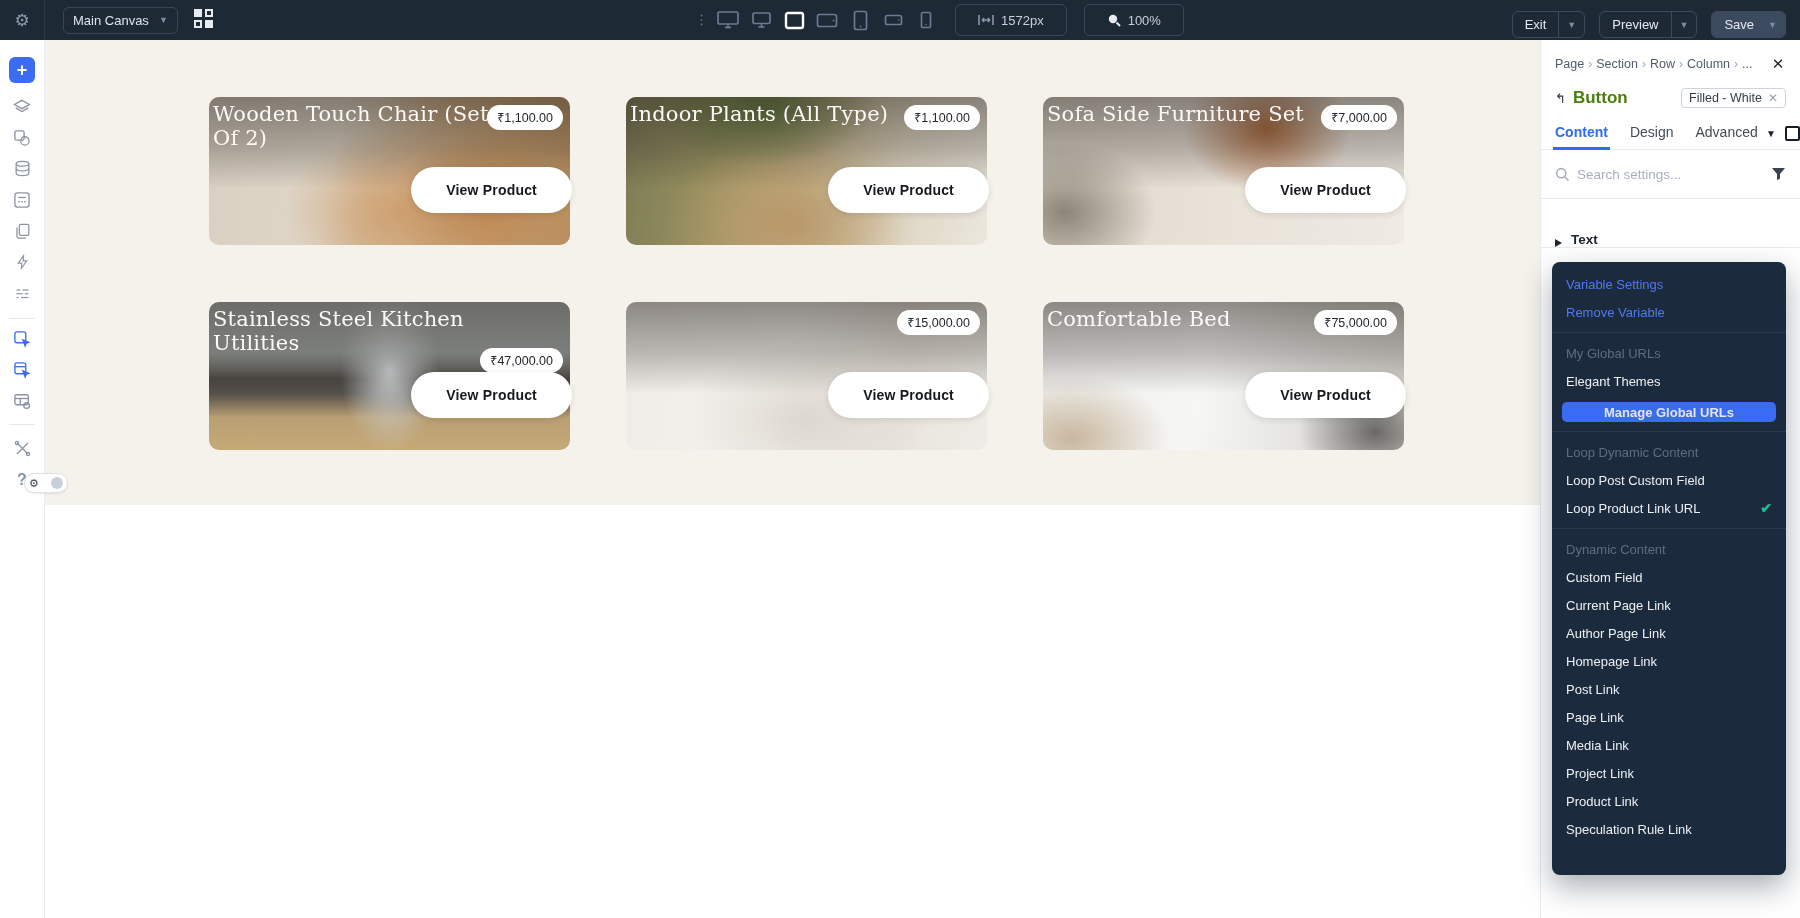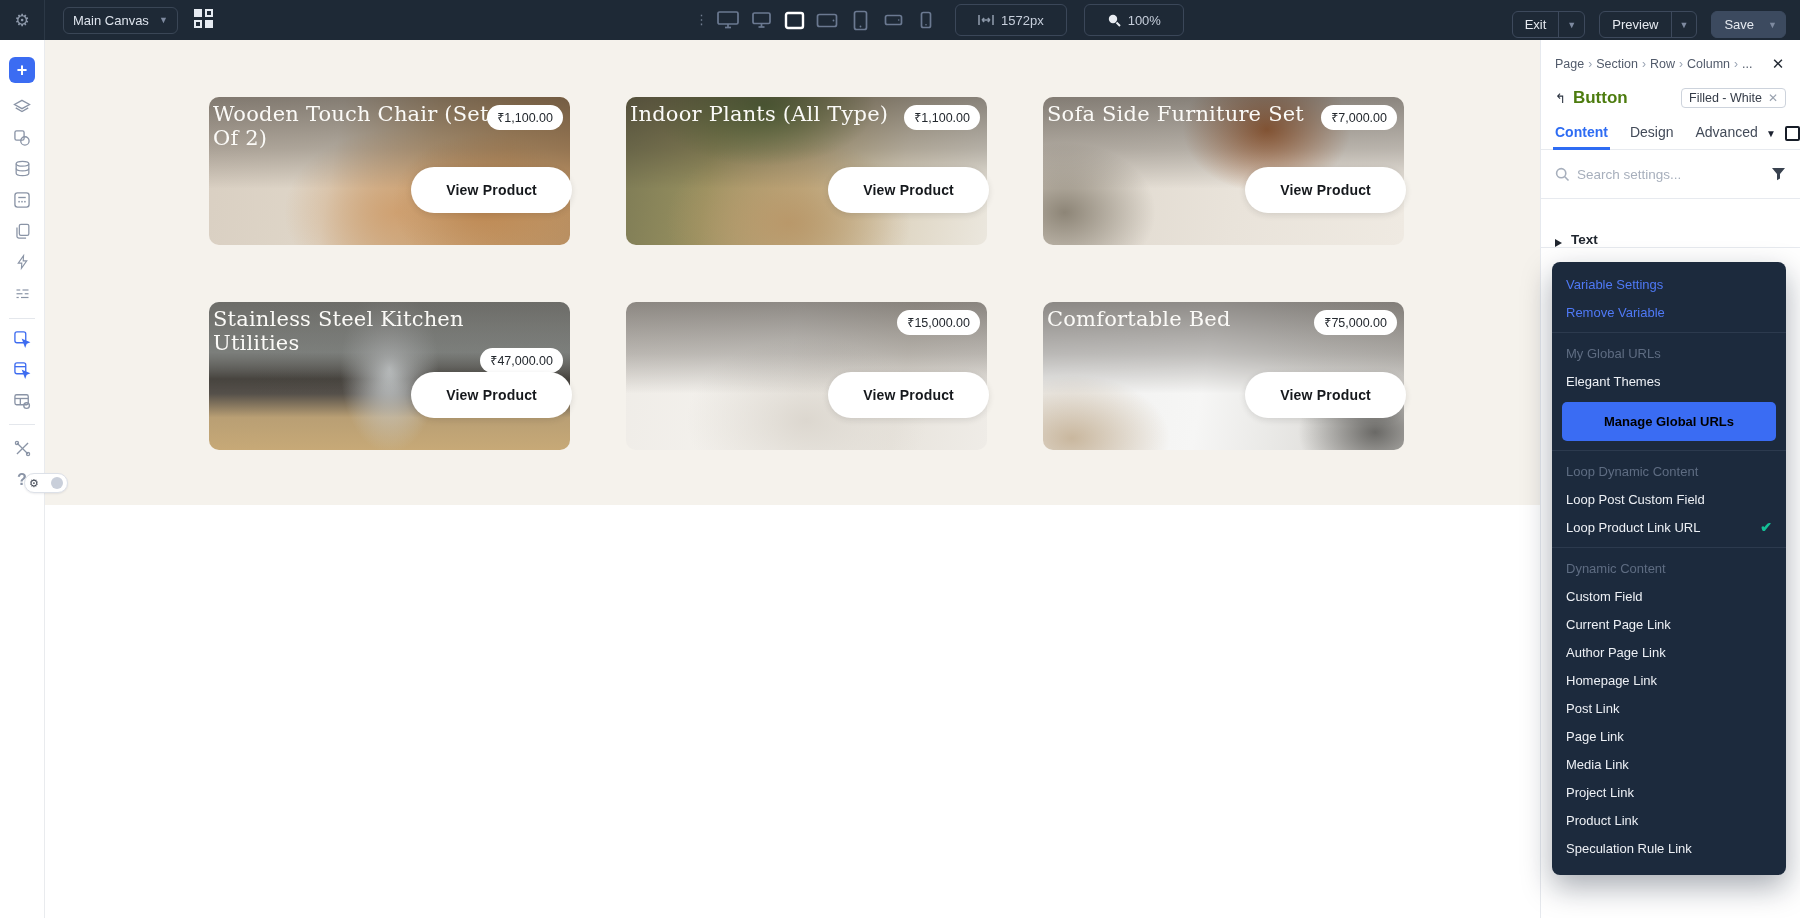--- a/index.html
+++ b/index.html
@@ -131,22 +131,22 @@
   
   .dropdown { position:absolute; left:11px; top:222px; width:234px; height:613px; background:#1c2a3d;
     border-radius:8px; box-shadow:0 12px 30px rgba(10,20,40,.35); padding:8px 0; overflow:hidden; }
   .dd-action { height:28px; display:flex; align-items:center; padding:0 14px; font-size:13px;
     color:#4f79f6; cursor:pointer; }
   .dd-divider { border-top:1px solid #2c3a4e; margin:6px 0; }
   .dd-header { height:28px; display:flex; align-items:center; padding:0 14px; font-size:13px; color:#5e6c82; }
   .dd-item { height:28px; display:flex; align-items:center; padding:0 14px; font-size:13px;
     color:#edf0f5; cursor:pointer; }
   .dd-item .check { margin-left:auto; color:#14bf96; font-size:14px; font-weight:700; }
-  .dd-btn { display:block; width:214px; margin:7px 10px 9px 10px; height:39px; background:#3a6cf3; border:none;
-    border-radius:5px; color:#000000; font-size:13px; font-weight:700; font-family:"Liberation Sans",sans-serif;
+  .dd-btn { display:block; width:214px; margin:7px 10px 9px 10px; height:20px; background:#3a6cf3; border:none;
+    border-radius:5px; color:#e5e5e5; font-size:13px; font-weight:700; font-family:"Liberation Sans",sans-serif;
     cursor:pointer; }
 </style>
 </head>
 <body>
 
 <div class="topbar">
   <div class="tb-left">
     <div class="tb-gear">⚙</div>
     <div class="tb-select">
       <span>Main Canvas</span>

